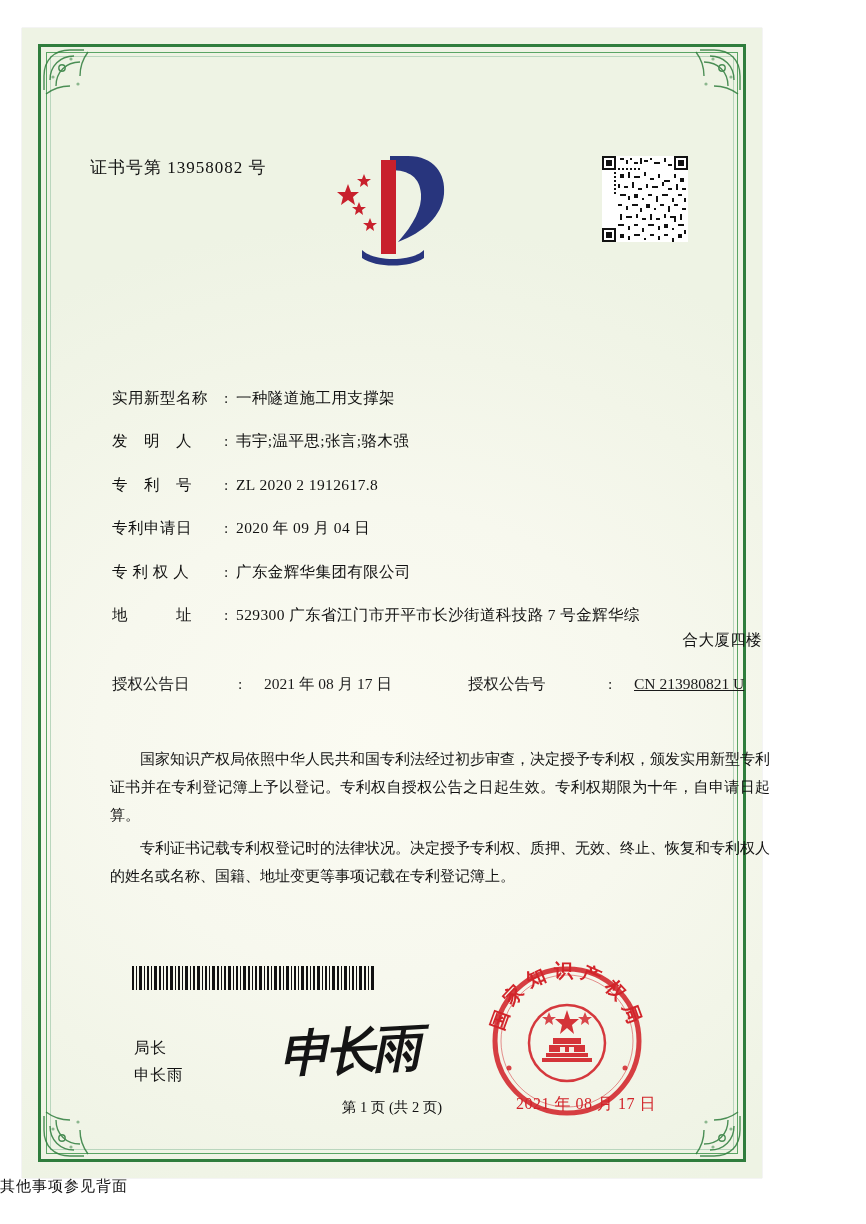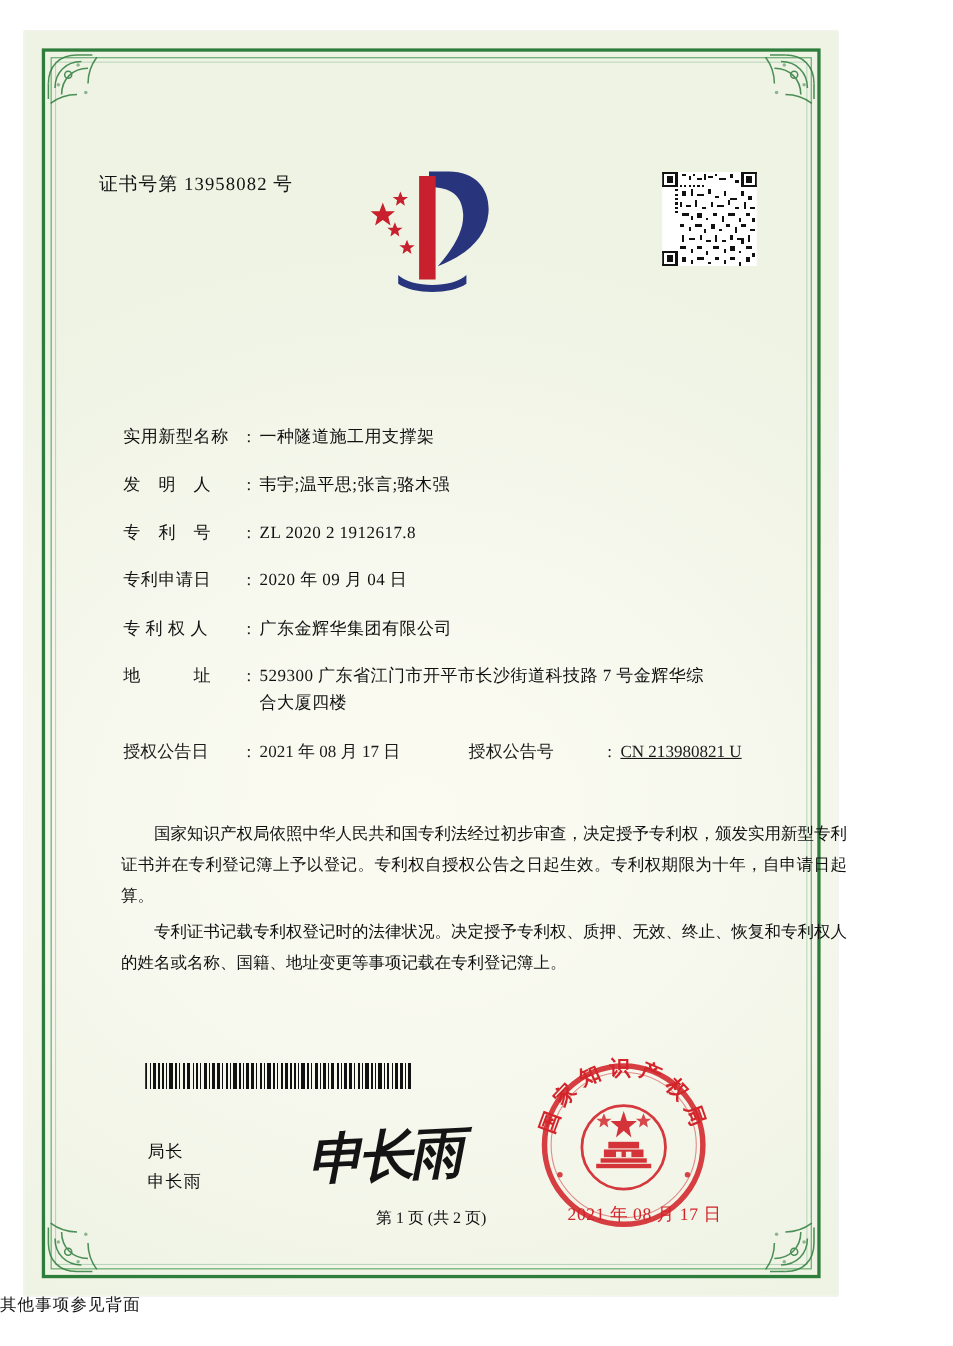--- a/index.html
+++ b/index.html
@@ -127,26 +127,28 @@
     width: 12px;
   }
   .field-value {
     flex: 1;
     color: #111;
     letter-spacing: 0.4px;
   }
   .field-value .val-2nd {
     display: block;
     margin-top: 6px;
+    text-align: right;
   }
 
   .grant-row {
     display: flex;
     align-items: flex-start;
     margin-bottom: 16px;
+    gap: 14px;
   }
   .grant-row .gl { flex: 0 0 112px; width: 112px; }
   .grant-row .gc { flex: 0 0 12px; width: 12px; }
   .grant-row .gv { flex: 0 0 190px; width: 190px; }
   .grant-row .gl2 { flex: 0 0 126px; width: 126px; }
   .grant-row .gc2 { flex: 0 0 12px; width: 12px; }
   .grant-row .gv2 { flex: 1; text-decoration: underline; }
 
   
   .paragraphs {

